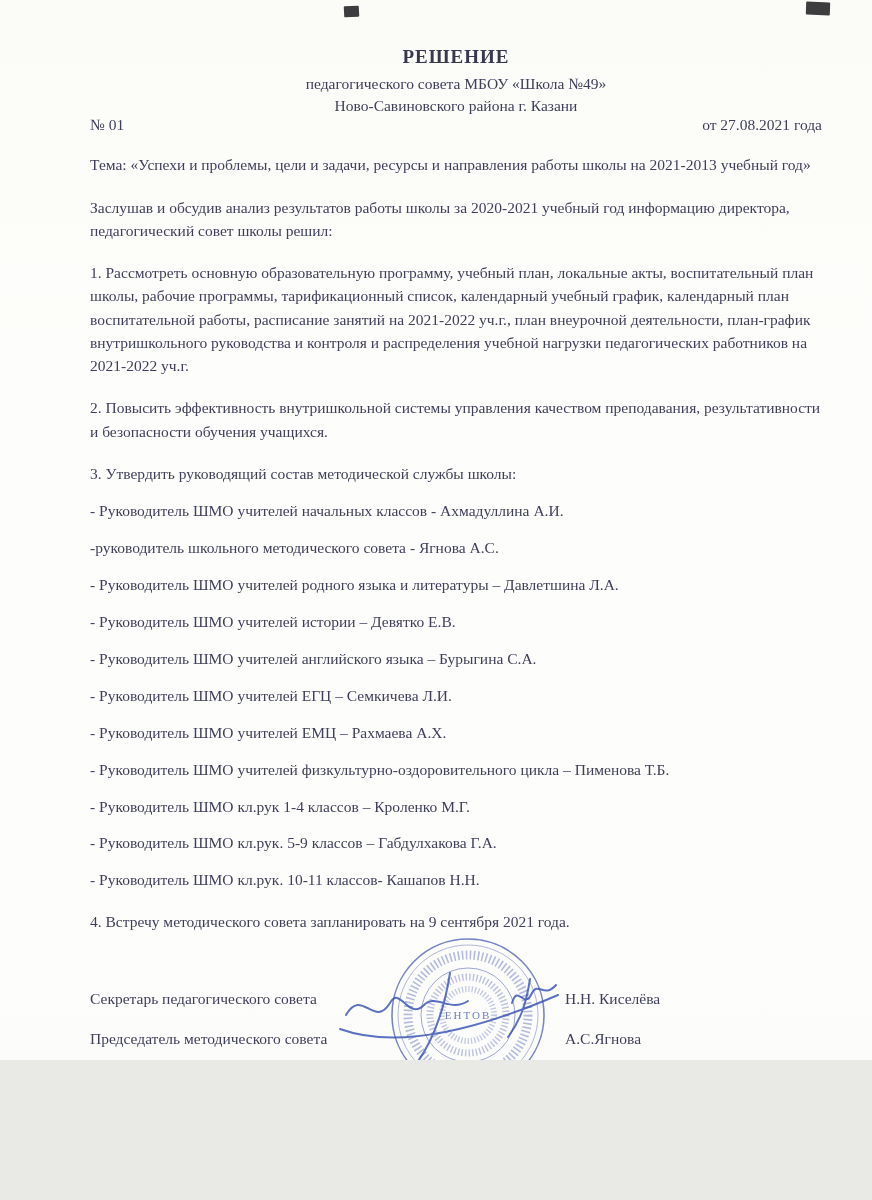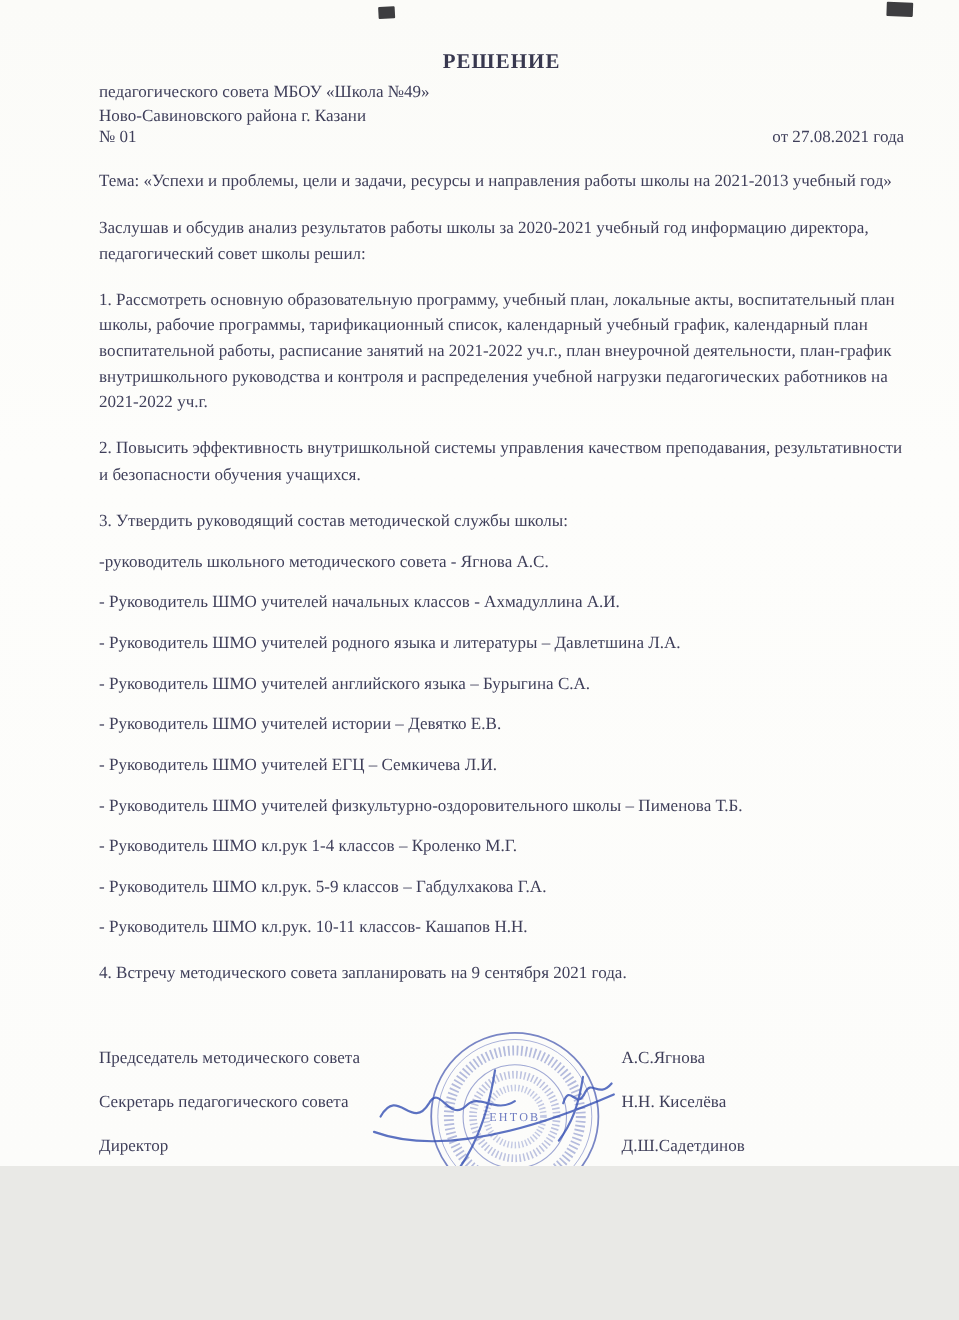--- a/index.html
+++ b/index.html
@@ -4,21 +4,21 @@
 <style>
   html,body{margin:0;padding:0;background:#e9e9e6;}
   .page{
     position:relative;width:872px;height:1060px;margin:0 auto;
     background:linear-gradient(180deg,#fbfbf8 0%,#fdfdfb 40%,#fcfcfa 100%);
     font-family:"Liberation Serif","DejaVu Serif",serif;
     color:#3f3f5a;overflow:hidden;
   }
   .content{position:absolute;left:90px;right:50px;top:46px;}
   .title{text-align:center;font-weight:bold;font-size:19px;letter-spacing:1px;margin-bottom:5px;color:#38384f;}
-  .org{font-size:15.5px;line-height:1.4;}
+  .org{text-align:center;font-size:15.5px;line-height:1.4;}
   .meta-row{display:flex;justify-content:space-between;font-size:15.5px;}
   .para{font-size:15.5px;line-height:1.5;margin:19px 0 0;}
   .list-line{font-size:15.5px;line-height:1.35;margin:16px 0 0;}
   .signatures{margin-top:56px;position:relative;z-index:1;}
   .sig-row{display:flex;font-size:15.5px;margin-bottom:22px;}
   .sig-role{width:475px;flex:none;}
   .sig-name{flex:none;}
   .scan-mark{position:absolute;background:#222226;opacity:.88;border-radius:1px;}
   .mark-top-center{left:344px;top:6px;width:15px;height:11px;transform:rotate(-3deg);}
   .mark-top-right{left:806px;top:2px;width:24px;height:13px;transform:rotate(2deg);}
@@ -47,41 +47,42 @@
       <span>от 27.08.2021 года</span>
     </div>
 
     <p class="para">Тема: «Успехи и проблемы, цели и задачи, ресурсы и направления работы школы на 2021-2013 учебный год»</p>
     <p class="para">Заслушав и обсудив анализ результатов работы школы за 2020-2021 учебный год информацию директора, педагогический совет школы решил:</p>
 
     <p class="para">1. Рассмотреть  основную образовательную программу, учебный план, локальные акты, воспитательный план школы, рабочие программы, тарификационный список, календарный учебный график, календарный план воспитательной работы,  расписание занятий на 2021-2022 уч.г., план внеурочной деятельности,  план-график внутришкольного руководства и контроля и распределения учебной нагрузки педагогических работников на 2021-2022 уч.г.</p>
     <p class="para">2. Повысить эффективность внутришкольной системы управления качеством преподавания, результативности и безопасности обучения учащихся.</p>
     <p class="para">3. Утвердить руководящий состав методической службы школы:</p>
 
+    <p class="list-line">- Руководитель ШМО учителей начальных классов - Ахмадуллина А.И.</p>
     <p class="list-line">-руководитель школьного методического совета - Ягнова А.С.</p>
-    <p class="list-line">- Руководитель ШМО учителей начальных классов - Ахмадуллина А.И.</p>
     <p class="list-line">- Руководитель ШМО учителей родного языка и литературы – Давлетшина Л.А.</p>
+    <p class="list-line">- Руководитель ШМО учителей истории – Девятко Е.В.</p>
     <p class="list-line">- Руководитель ШМО учителей английского языка – Бурыгина С.А.</p>
-    <p class="list-line">- Руководитель ШМО учителей истории – Девятко Е.В.</p>
     <p class="list-line">- Руководитель ШМО учителей ЕГЦ – Семкичева Л.И.</p>
-    <p class="list-line">- Руководитель ШМО учителей физкультурно-оздоровительного школы – Пименова Т.Б.</p>
+    <p class="list-line">- Руководитель ШМО учителей ЕМЦ – Рахмаева А.Х.</p>
+    <p class="list-line">- Руководитель ШМО учителей физкультурно-оздоровительного цикла – Пименова Т.Б.</p>
     <p class="list-line">- Руководитель ШМО кл.рук 1-4 классов – Кроленко М.Г.</p>
     <p class="list-line">- Руководитель ШМО кл.рук. 5-9 классов –  Габдулхакова Г.А.</p>
     <p class="list-line">- Руководитель ШМО кл.рук. 10-11 классов-  Кашапов Н.Н.</p>
 
     <p class="para">4. Встречу методического совета запланировать на 9 сентября 2021 года.</p>
 
     <div class="signatures">
       <div class="sig-row">
+        <span class="sig-role">Секретарь педагогического совета</span>
+        <span class="sig-name">Н.Н. Киселёва</span>
+      </div>
+      <div class="sig-row">
         <span class="sig-role">Председатель методического совета</span>
         <span class="sig-name">А.С.Ягнова</span>
-      </div>
-      <div class="sig-row">
-        <span class="sig-role">Секретарь педагогического совета</span>
-        <span class="sig-name">Н.Н. Киселёва</span>
       </div>
       <div class="sig-row">
         <span class="sig-role">Директор</span>
         <span class="sig-name">Д.Ш.Садетдинов</span>
       </div>
     </div>
 
   </div>
 
   <svg class="stamp-area" width="330" height="235" viewBox="0 0 330 235">

